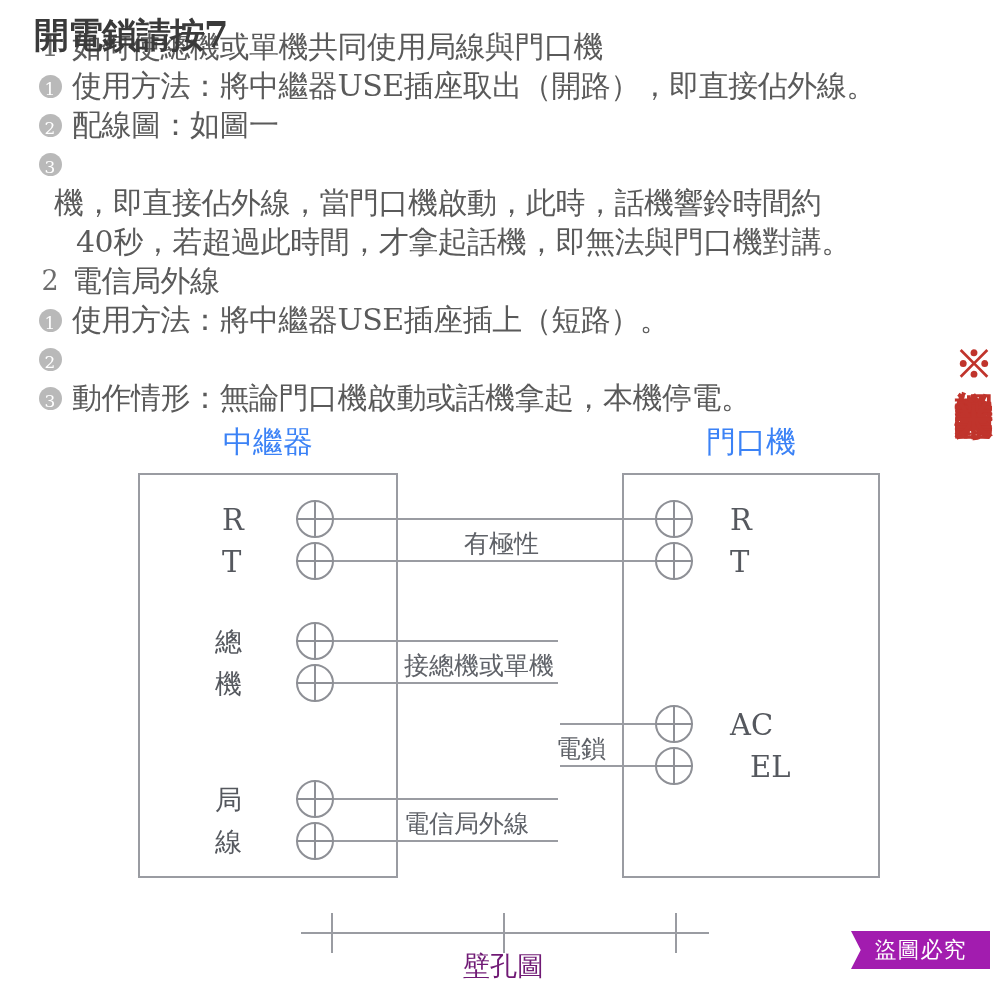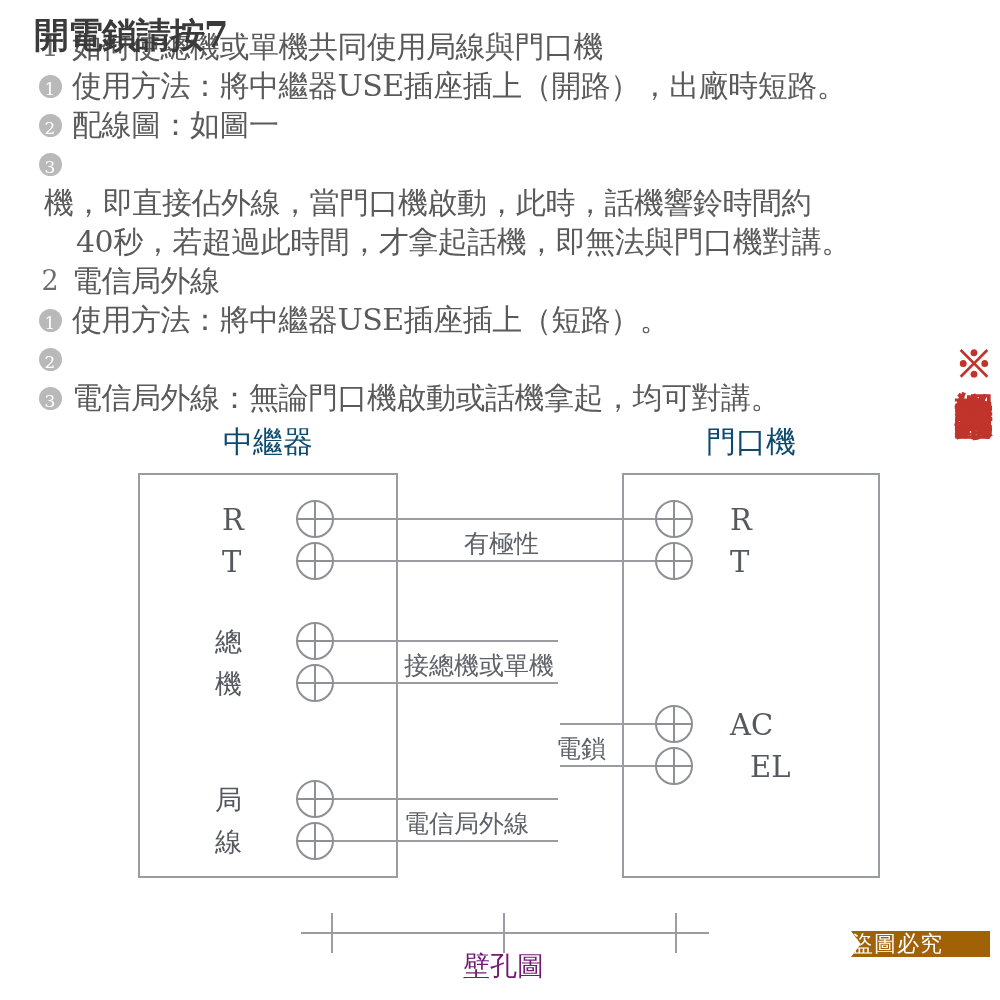--- a/index.html
+++ b/index.html
@@ -114,21 +114,21 @@
   .box {
     position: absolute;
     border: 2px solid #9a9ca2;
     background: transparent;
     box-sizing: border-box;
   }
   .box-title {
     position: absolute;
     font-family: Liberation Sans, sans-serif;
     font-size: 30px;
-    color: #0c4a6e;
+    color: #3b82f6;
     white-space: nowrap;
     text-align: center;
   }
   .term {
     position: absolute;
     width: 38px;
     height: 38px;
     border: 2px solid #8e9096;
     border-radius: 50%;
     box-sizing: border-box;
@@ -205,78 +205,79 @@
     font-family: "DejaVu Serif", "Liberation Serif", serif;
     font-size: 27px;
     color: #701a75;
     white-space: nowrap;
   }
   .ribbon {
     position: absolute;
     left: 851px;
     top: 931px;
     width: 139px;
-    height: 26px;
-    background: #a16207;
+    height: 38px;
+    background: #a21caf;
     color: #ffffff;
     font-family: "DejaVu Serif", "Liberation Serif", serif;
     font-size: 22px;
     display: flex;
     align-items: center;
+    justify-content: center;
     letter-spacing: 1px;
     clip-path: polygon(0% 0%, 100% 0%, 100% 100%, 0% 100%, 7% 50%);
   }
   .ribbon-inner { white-space: nowrap; }
 </style>
 </head>
 <body>
 
 <div id="page">
 
   <div class="instructions">
 
     <div class="ins-row" style="left:28px; top:28px;">
       <div class="marker">1</div>
       <div class="ins-text">如何使總機或單機共同使用局線與門口機</div>
     </div>
 
     <div class="ins-row" style="left:28px; top:67px;">
       <div class="marker circled"><span>1</span></div>
-      <div class="ins-text">使用方法：將中繼器USE插座插上（開路），出廠時短路。</div>
+      <div class="ins-text">使用方法：將中繼器USE插座取出（開路），即直接佔外線。</div>
     </div>
 
     <div class="ins-row" style="left:28px; top:106px;">
       <div class="marker circled"><span>2</span></div>
       <div class="ins-text">配線圖：如圖一</div>
     </div>
 
     <div class="ins-row" style="left:28px; top:145px;">
       <div class="marker circled"><span>3</span></div>
     </div>
 
-    <div class="ins-cont" style="top:184px;">機，即直接佔外線，當門口機啟動，此時，話機響鈴時間約</div>
+    <div class="ins-cont" style="top:184px;margin-left:10px;">機，即直接佔外線，當門口機啟動，此時，話機響鈴時間約</div>
     <div class="ins-cont" style="top:223px;margin-left:32px;">40秒，若超過此時間，才拿起話機，即無法與門口機對講。</div>
 
     <div class="ins-row" style="left:28px; top:262px;">
       <div class="marker">2</div>
       <div class="ins-text">電信局外線</div>
     </div>
 
     <div class="ins-row" style="left:28px; top:301px;">
       <div class="marker circled"><span>1</span></div>
       <div class="ins-text">使用方法：將中繼器USE插座插上（短路）。</div>
     </div>
 
     <div class="ins-row" style="left:28px; top:340px;">
       <div class="marker circled"><span>2</span></div>
     </div>
 
     <div class="ins-row" style="left:28px; top:379px;">
       <div class="marker circled"><span>3</span></div>
-      <div class="ins-text">電信局外線：無論門口機啟動或話機拿起，均可對講。</div>
+      <div class="ins-text">動作情形：無論門口機啟動或話機拿起，本機停電。</div>
     </div>
 
   </div>
 
   <div class="red-notice">※詳細安裝方式請諮詢專業人士</div>
 
   <div class="diagram">
 
     <div class="box-title" style="left:138px; top:22px; width:260px;">中繼器</div>
     <div class="box" style="left:138px; top:73px; width:260px; height:405px;"></div>

